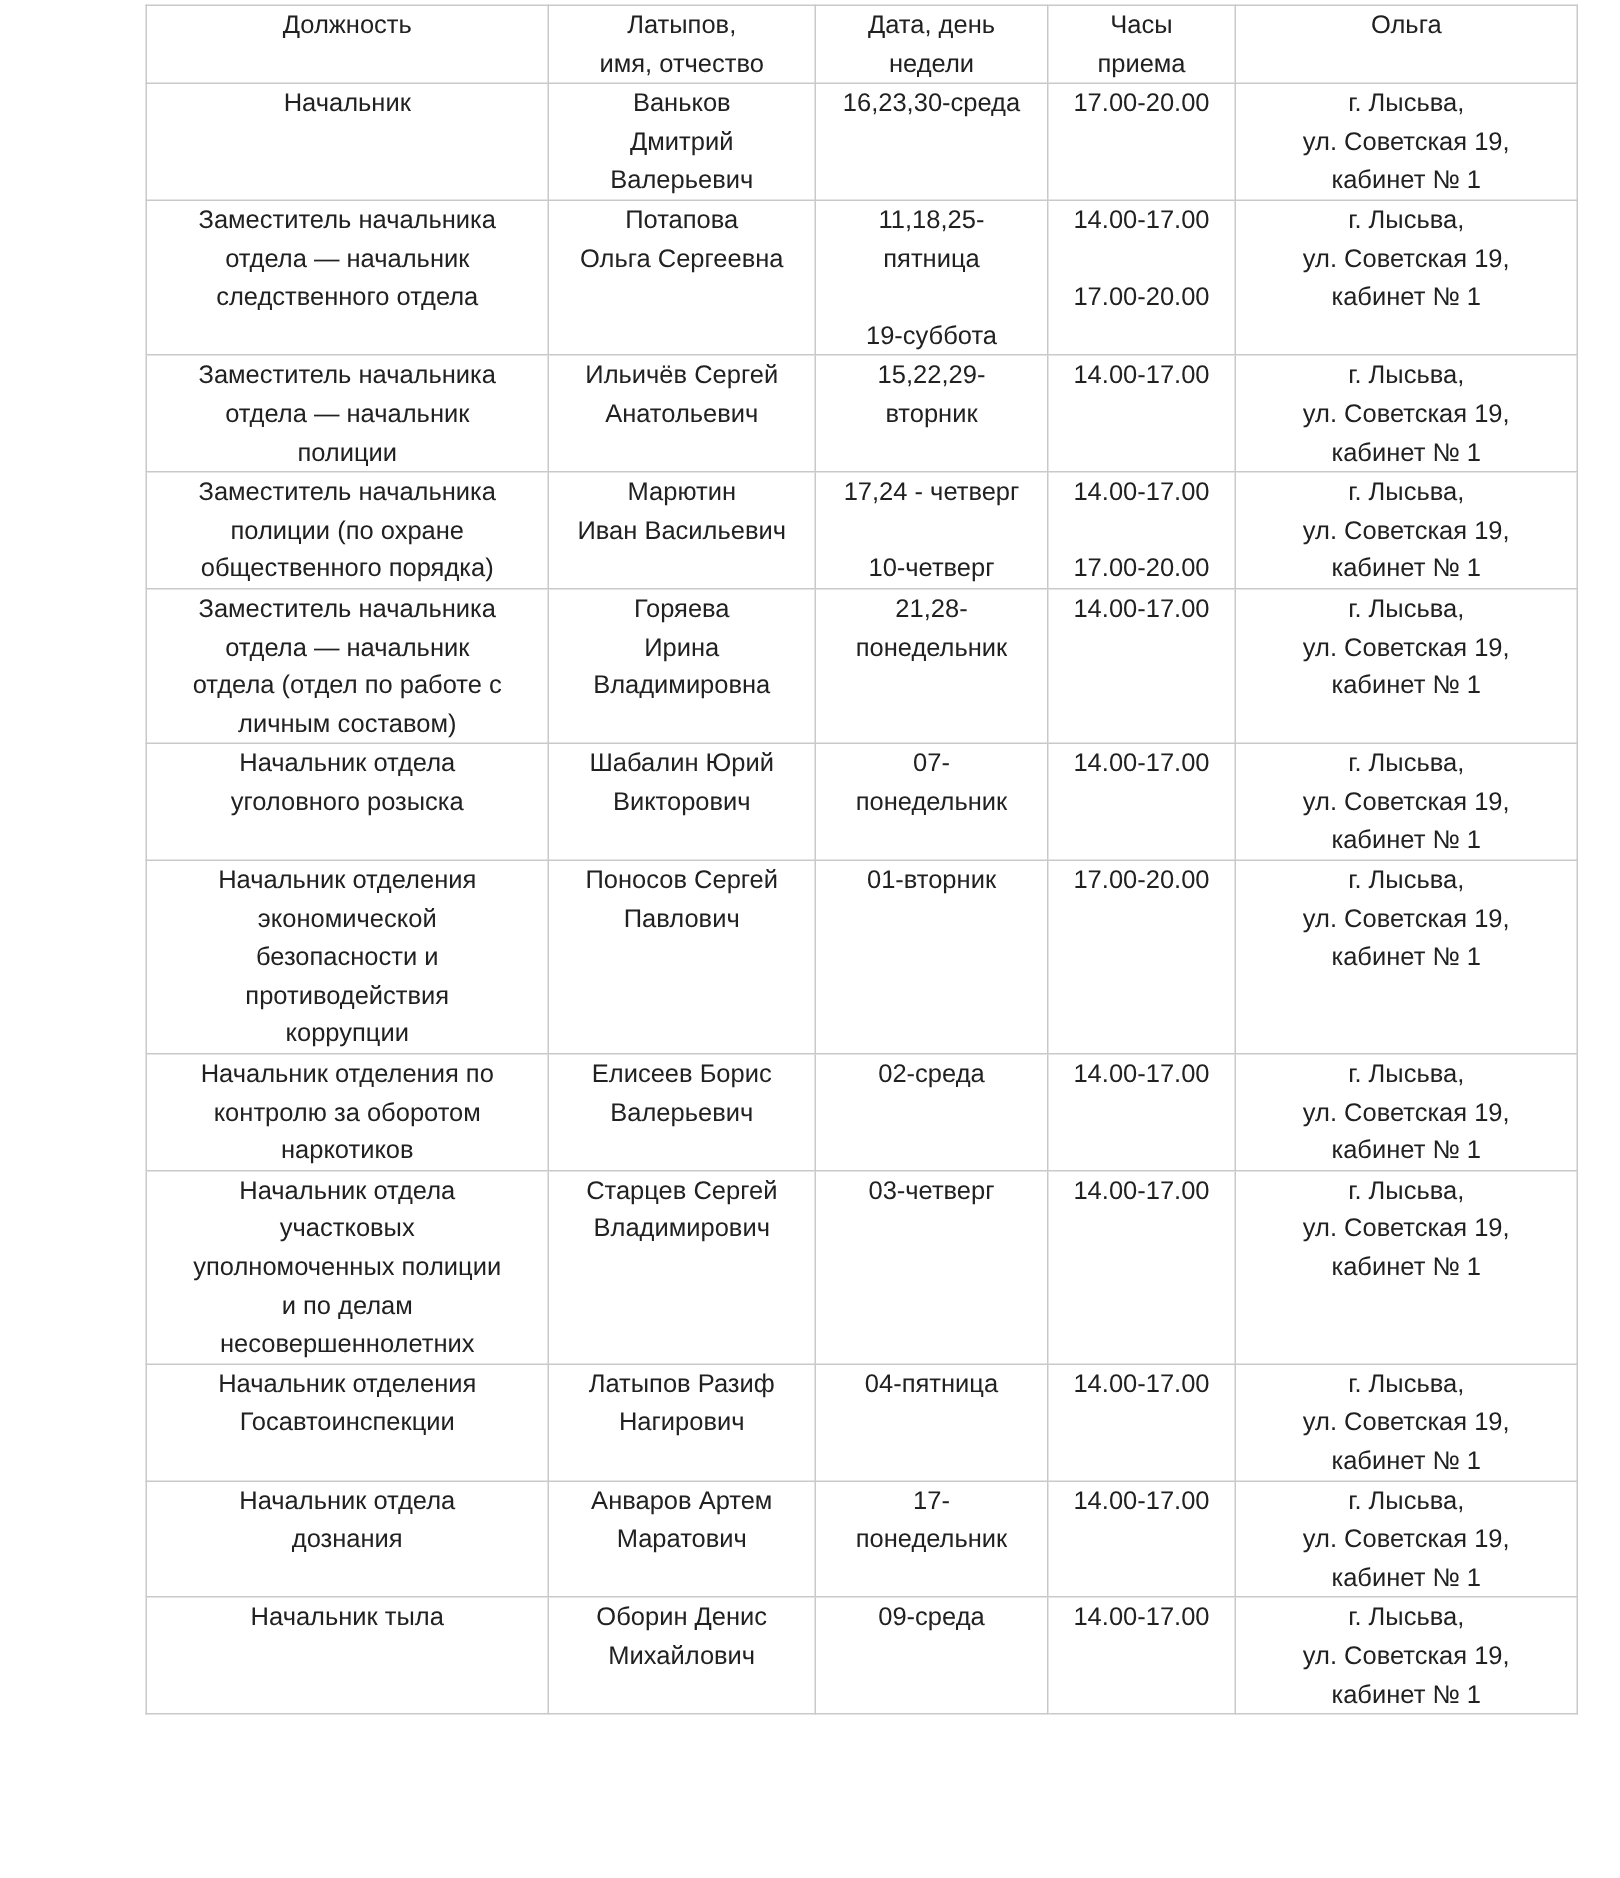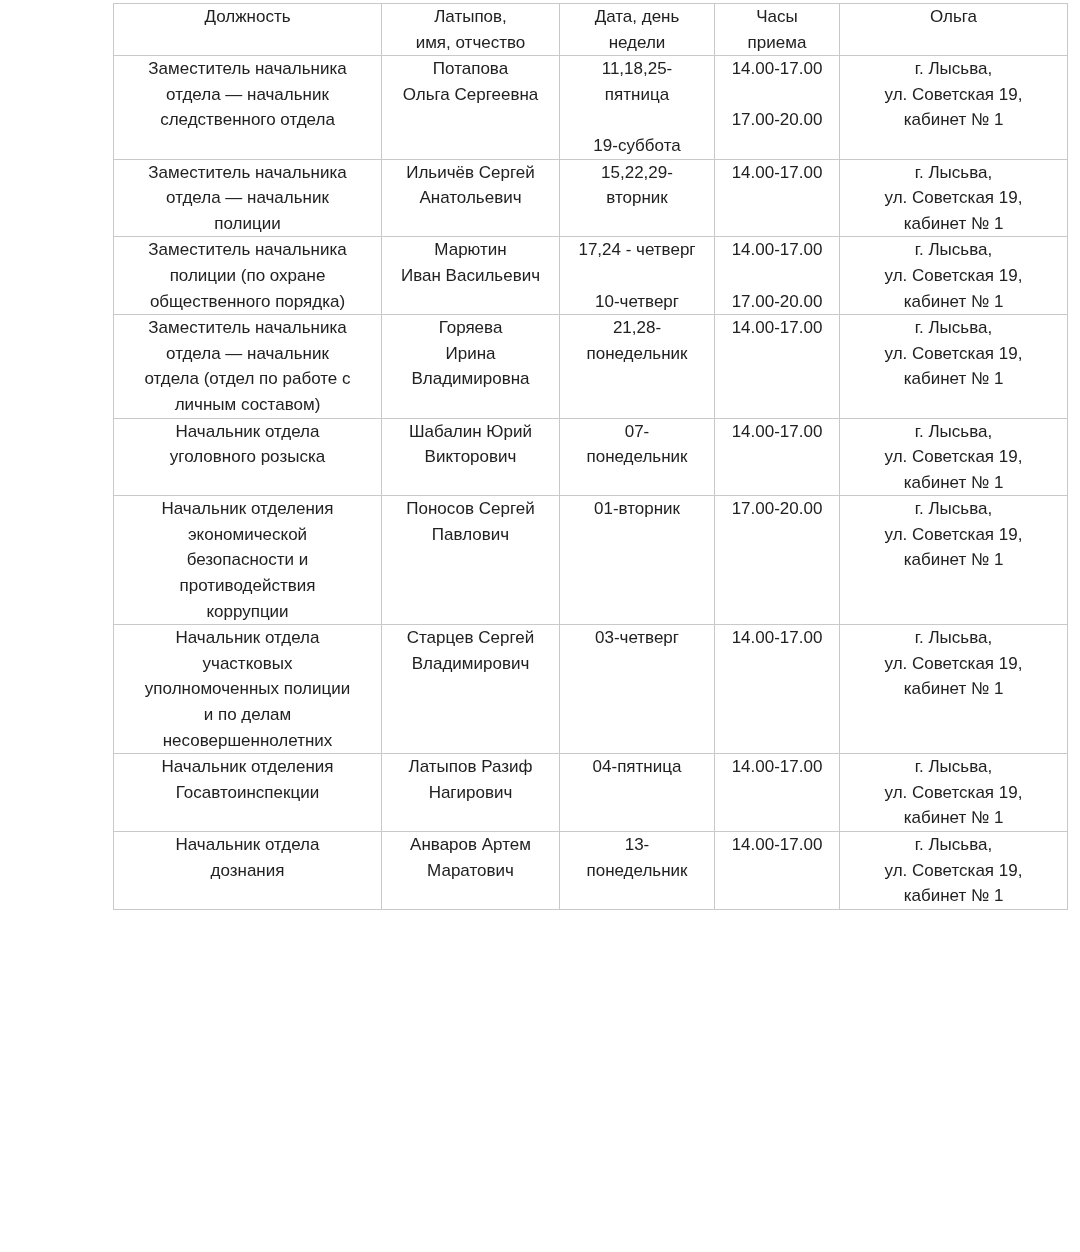--- a/index.html
+++ b/index.html
@@ -12,21 +12,21 @@
   }
   .page {
     position: relative;
     width: 1080px;
     height: 1252px;
     font-family: "Liberation Sans", "DejaVu Sans", sans-serif;
     color: #212121;
   }
   table.schedule {
     position: absolute;
-    left: 113px;
+    left: 97px;
     top: 3px;
     width: 954px;
     border-collapse: collapse;
     table-layout: fixed;
     background: #ffffff;
   }
   table.schedule th,
   table.schedule td {
     border: 1px solid #c9c9c9;
     text-align: center;
@@ -63,20 +63,31 @@
 имя, отчество</th>
         <th>Дата, день
 недели</th>
         <th>Часы
 приема</th>
         <th>Ольга</th>
       </tr>
     </thead>
     <tbody>
       <tr>
+        <td>Начальник</td>
+        <td>Ваньков
+Дмитрий
+Валерьевич</td>
+        <td>16,23,30-среда</td>
+        <td>17.00-20.00</td>
+        <td>г. Лысьва,
+ул. Советская 19,
+кабинет № 1</td>
+      </tr>
+      <tr>
         <td>Заместитель начальника
 отдела — начальник
 следственного отдела</td>
         <td>Потапова
 Ольга Сергеевна</td>
         <td>11,18,25-
 пятница
 
 19-суббота</td>
         <td>14.00-17.00
@@ -150,20 +161,32 @@
 коррупции</td>
         <td>Поносов Сергей
 Павлович</td>
         <td>01-вторник</td>
         <td>17.00-20.00</td>
         <td>г. Лысьва,
 ул. Советская 19,
 кабинет № 1</td>
       </tr>
       <tr>
+        <td>Начальник отделения по
+контролю за оборотом
+наркотиков</td>
+        <td>Елисеев Борис
+Валерьевич</td>
+        <td>02-среда</td>
+        <td>14.00-17.00</td>
+        <td>г. Лысьва,
+ул. Советская 19,
+кабинет № 1</td>
+      </tr>
+      <tr>
         <td>Начальник отдела
 участковых
 уполномоченных полиции
 и по делам
 несовершеннолетних</td>
         <td>Старцев Сергей
 Владимирович</td>
         <td>03-четверг</td>
         <td>14.00-17.00</td>
         <td>г. Лысьва,
@@ -179,22 +202,32 @@
         <td>14.00-17.00</td>
         <td>г. Лысьва,
 ул. Советская 19,
 кабинет № 1</td>
       </tr>
       <tr>
         <td>Начальник отдела
 дознания</td>
         <td>Анваров Артем
 Маратович</td>
-        <td>13-
+        <td>17-
 понедельник</td>
+        <td>14.00-17.00</td>
+        <td>г. Лысьва,
+ул. Советская 19,
+кабинет № 1</td>
+      </tr>
+      <tr>
+        <td>Начальник тыла</td>
+        <td>Оборин Денис
+Михайлович</td>
+        <td>09-среда</td>
         <td>14.00-17.00</td>
         <td>г. Лысьва,
 ул. Советская 19,
 кабинет № 1</td>
       </tr>
     </tbody>
   </table>
 </div>
 
 </body></html>

